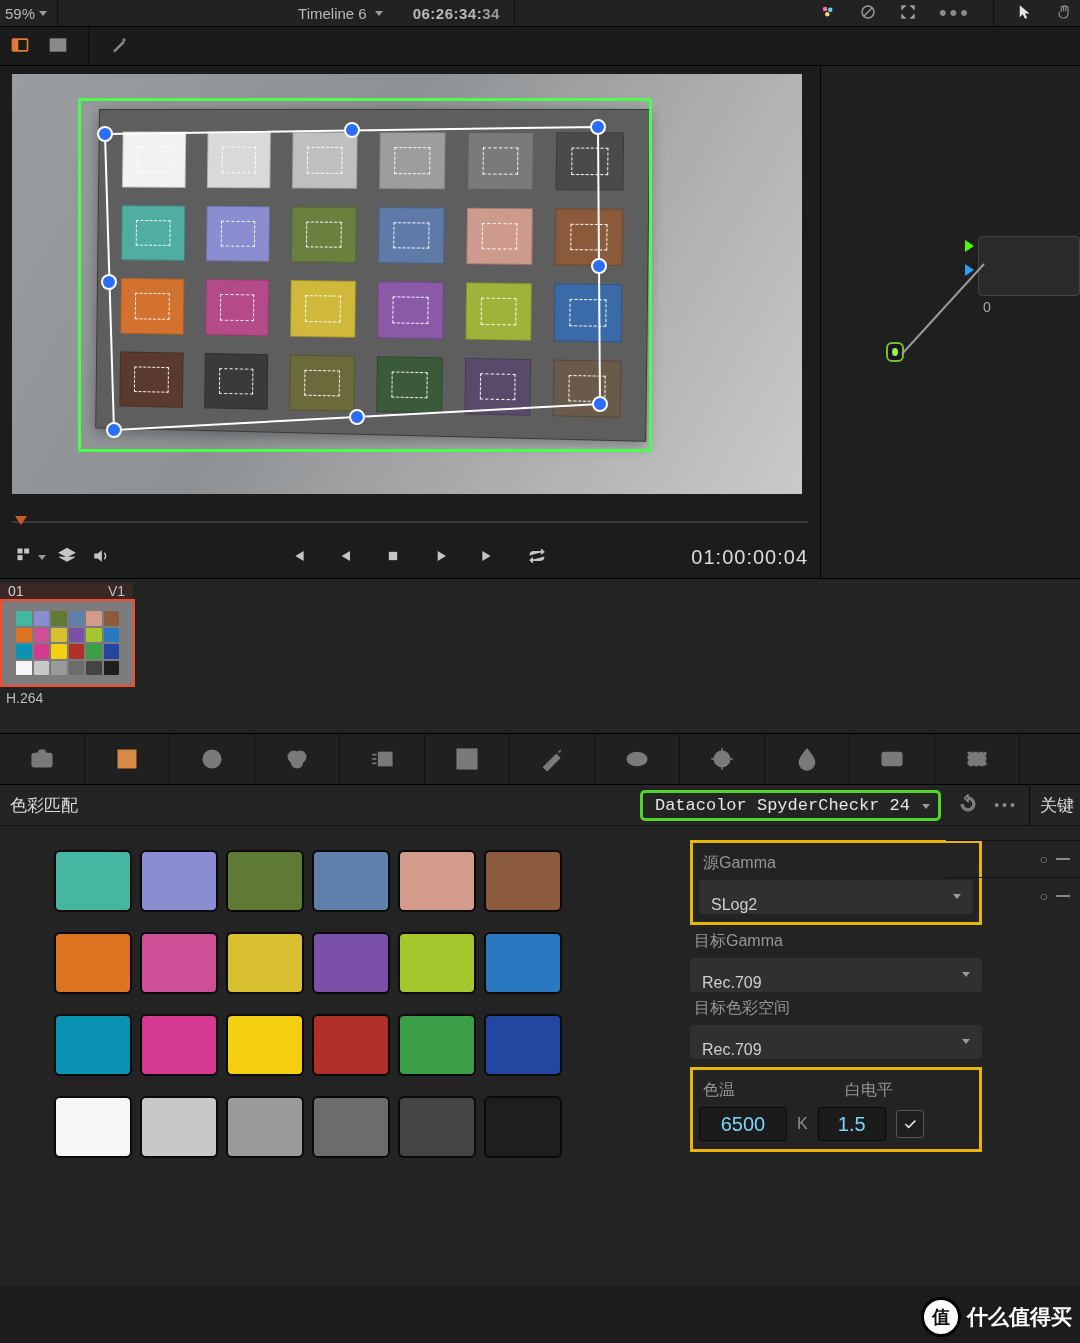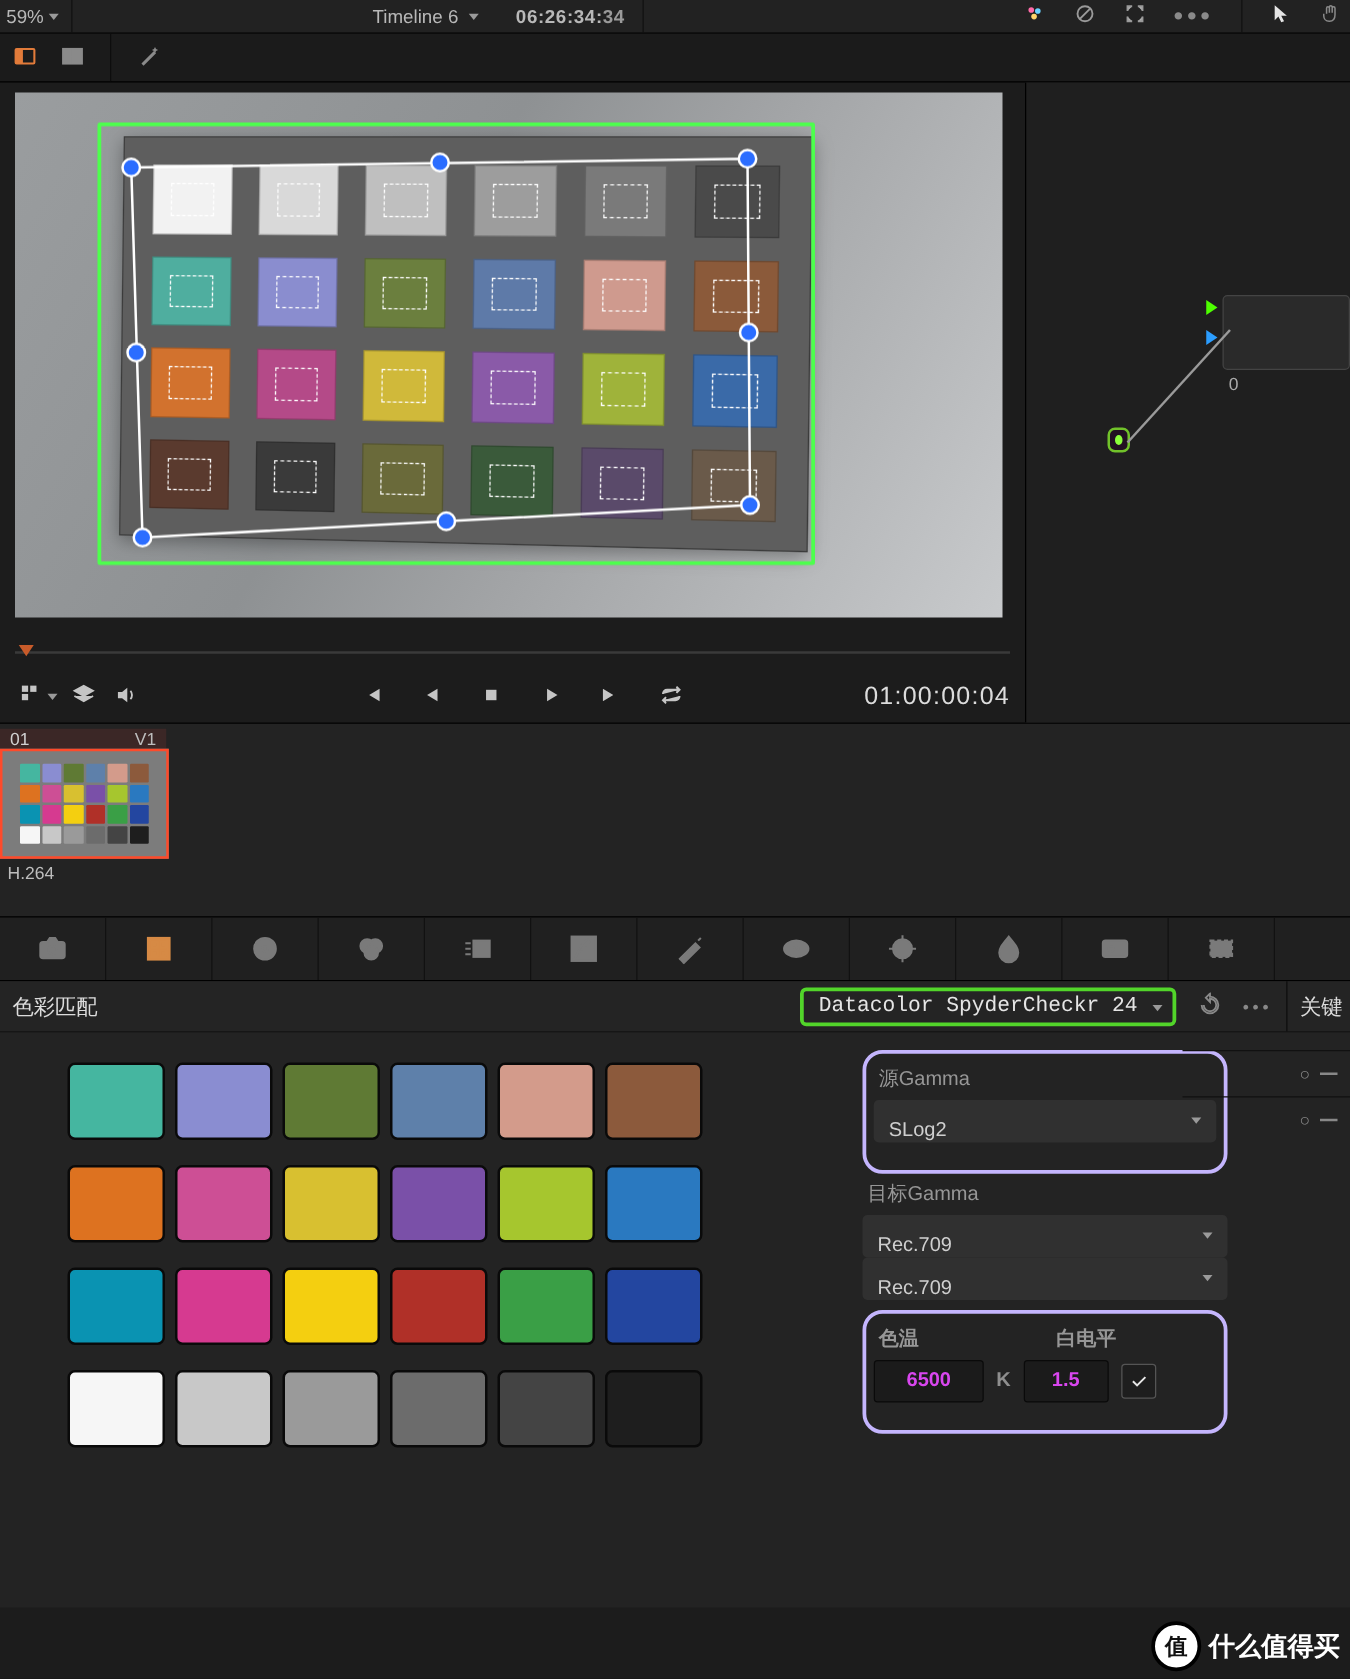--- a/index.html
+++ b/index.html
@@ -77,23 +77,23 @@
 
 .panel{flex:1;background:#232323;display:flex;height:460px;}
 .swatch-area{width:630px;padding:24px 0 0 54px;}
 .swgrid{display:grid;grid-template-columns:repeat(6,78px);grid-auto-rows:62px;gap:20px 8px;}
 .sw{border:2px solid #0a0a0a;border-radius:6px;}
 
 .params{flex:0 0 292px;padding:14px 10px 0 6px;}
 .lbl{color:#969696;font-size:16px;margin:6px 2px 6px 4px;}
 .sel{height:34px;background:#303030;border-radius:4px;display:flex;align-items:flex-end;padding:0 12px;color:#cfcfcf;position:relative;font-size:16px;}
 .sel .chev{position:absolute;right:12px;top:14px;}
-.grpG{border:3px solid #c4b5fd;border-radius:16px;padding:4px 6px 22px 6px;margin-bottom:2px;}
-.row{display:flex;align-items:center;gap:10px;font-weight:bold;}
-.num{width:86px;height:32px;background:#1b1b1b;border:1px solid #0a0a0a;border-radius:3px;color:#d946ef;text-align:center;font-size:16px;line-height:32px;}
+.grpG{border:3px solid #eab308;border-radius:0;padding:4px 6px 8px 6px;margin-bottom:2px;}
+.row{display:flex;align-items:center;gap:10px;}
+.num{width:86px;height:32px;background:#1b1b1b;border:1px solid #0a0a0a;border-radius:3px;color:#7dd3fc;text-align:center;font-size:20px;line-height:32px;}
 .kunit{color:#8e8e8e;font-size:16px;}
 .chk{width:26px;height:26px;border:1px solid #555;border-radius:3px;background:#1e1e1e;display:flex;align-items:center;justify-content:center;}
 .chk svg{width:16px;height:16px;stroke:#e5e5e5;fill:none;stroke-width:2.4}
 .matchbtn{position:absolute;right:180px;bottom:112px;width:160px;height:40px;border:1px solid #4a4a4a;border-radius:20px;display:flex;align-items:center;justify-content:center;color:#cfcfcf;font-size:17px;}
 
 .sidecol{position:absolute;right:0;top:840px;width:134px;}
 .sidecol .dash{height:36px;border-top:1px solid #111;display:flex;align-items:center;justify-content:flex-end;gap:8px;padding-right:10px;color:#8a8a8a;}
 .sidecol .dash .bar{width:14px;height:2px;background:#888;}
 
 .wm{position:absolute;right:8px;bottom:6px;display:flex;align-items:center;gap:6px;color:#fff;font-size:21px;font-weight:700;}
@@ -475,20 +475,21 @@
         <div class="sel">
             <span>SLog2</span>
             <span class="chev"></span>
           </div>
       </div>
       <div class="lbl">目标Gamma</div>
       <div class="sel">
           <span>Rec.709</span>
           <span class="chev"></span>
         </div>
+      <div class="lbl">目标色彩空间</div>
       <div class="sel">
           <span>Rec.709</span>
           <span class="chev"></span>
         </div>
       <div class="grpG" style="margin-top:8px">
         <div class="row">
           <div style="flex:1">
               <div class="lbl">色温</div>
             </div>
           <div style="flex:1">

